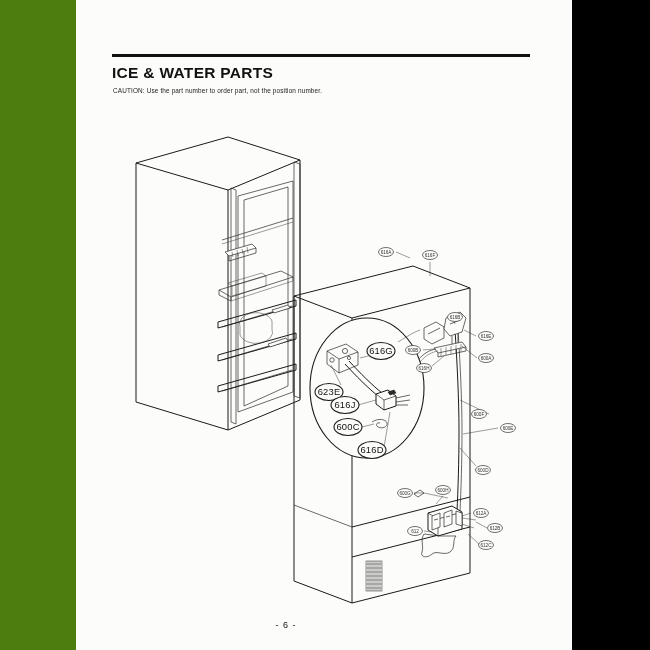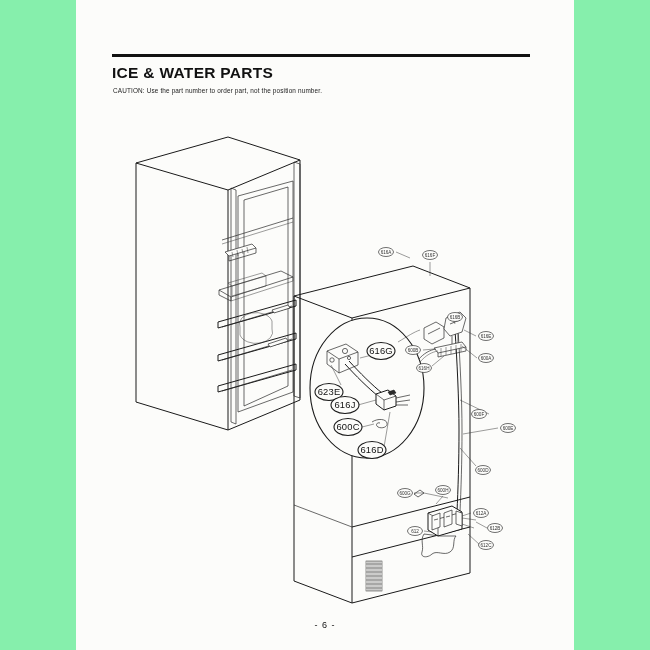--- a/index.html
+++ b/index.html
@@ -1,16 +1,16 @@
 <!DOCTYPE html>
 <html><head>
 <meta charset="utf-8">
 <style>
   html,body{margin:0;padding:0;background:#000;}
-  #page{position:relative;width:650px;height:650px;background:#86efac;overflow:hidden;
+  #page{position:relative;width:572px;height:650px;background:#4d7c0f;overflow:hidden;
         font-family:"Liberation Sans",sans-serif;}
   #sheet{position:absolute;left:76px;top:0;width:498px;height:650px;background:#fcfcfa;}
   #rule{position:absolute;left:112px;top:54px;width:418px;height:3px;background:#111;}
   #title{position:absolute;left:112px;top:64px;font-size:15.5px;font-weight:bold;
          letter-spacing:.3px;color:#111;}
   #caution{position:absolute;left:113px;top:87px;font-size:6.4px;color:#222;letter-spacing:.15px;}
   #pagenum{position:absolute;left:0;right:0;top:620px;text-align:center;font-size:9px;
            color:#111;letter-spacing:1px;}
   svg{position:absolute;left:0;top:0;}
   .ln{fill:none;stroke:#1a1a1a;stroke-width:1;}

